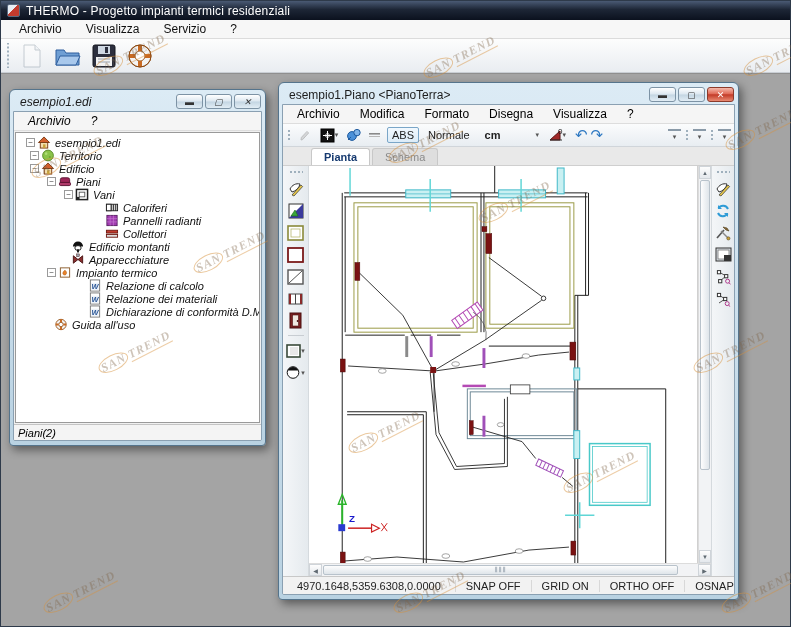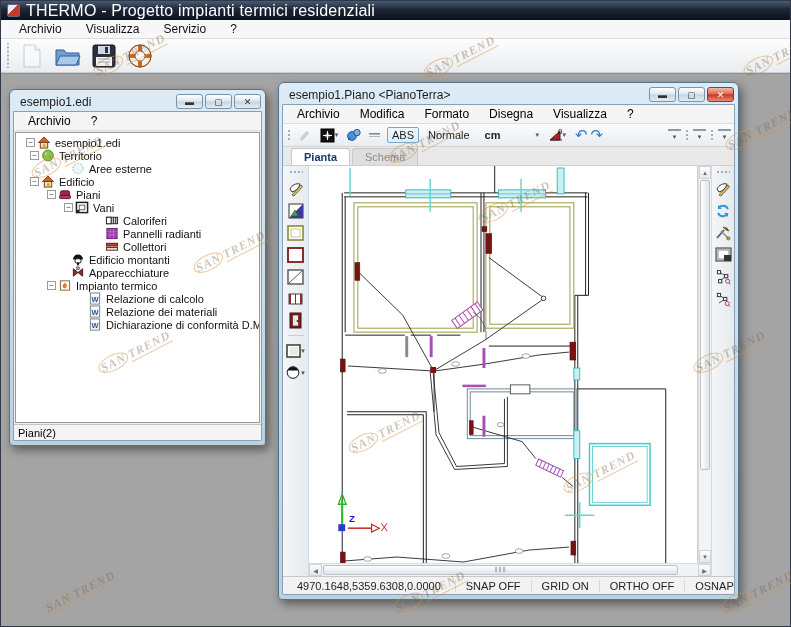--- a/index.html
+++ b/index.html
@@ -3,21 +3,21 @@
 <meta charset="utf-8">
 <style>
   *{box-sizing:border-box;margin:0;padding:0;}
   html,body{width:791px;height:627px;overflow:hidden;}
   body{font-family:"Liberation Sans",sans-serif;font-size:12px;background:#a4a4a4;position:relative;}
 
   
   .app{position:absolute;inset:0;border:1px solid #2e3a4a;display:flex;flex-direction:column;}
   .app-title{height:19px;background:linear-gradient(180deg,#4a5a74,#1d2636 45%,#0b111e);color:#fff;
              display:flex;align-items:center;padding:0 6px;gap:6px;flex:0 0 auto;}
-  .app-title .ttl{font-size:16px;letter-spacing:.2px;}
+  .app-title .ttl{font-size:12px;letter-spacing:.2px;}
   .app-ico{width:13px;height:13px;background:linear-gradient(135deg,#e8eef5 45%,#c23b2e 45%);border:1px solid #5a6a80;border-radius:2px;}
   .menubar{height:19px;background:#f7f7f7;border-bottom:1px solid #dcdcdc;display:flex;align-items:center;padding:0 6px;flex:0 0 auto;}
   .menubar .mi{padding:2px 12px;color:#111;cursor:default;}
   .toolbar-main{height:34px;background:linear-gradient(#fdfdfd,#e9edf1);border-bottom:1px solid #c9ced4;
                 display:flex;align-items:center;gap:6px;padding:0 4px;flex:0 0 auto;}
   .grip{width:4px;align-self:stretch;margin:4px 1px;background:radial-gradient(circle,#9fb0bd 1px,transparent 1.2px);background-size:4px 4px;background-position:center;}
   .tbico{width:30px;height:28px;display:flex;align-items:center;justify-content:center;border:1px solid transparent;border-radius:3px;}
   .mdi{flex:1;background:#a4a4a4;border-top:1px solid #8f8f8f;position:relative;}
 
   
@@ -46,21 +46,21 @@
   
   .ptoolbar{height:23px;background:linear-gradient(#fbfcfd,#e8edf2);border-bottom:1px solid #d0d5da;display:flex;align-items:center;gap:3px;padding:0 3px;flex:0 0 auto;font-size:11px;}
   .sico{width:18px;height:17px;display:flex;align-items:center;justify-content:center;}
   .caret{font-size:7px;color:#555;}
   .abs-btn{border:1px solid #7aa6c8;background:linear-gradient(#f2f9ff,#dcecf8);padding:1px 4px;font-size:11px;color:#222;border-radius:2px;}
   .combo{padding:0 6px;color:#222;}
   .undo{color:#2f79c2;font-size:15px;line-height:14px;}
   .ovf{width:13px;height:15px;display:flex;flex-direction:column;align-items:center;justify-content:center;color:#555;font-size:7px;border-top:2px solid #8a9aa8;margin-top:2px;}
   .tabs{height:19px;background:#e9e9e9;border-bottom:1px solid #cfcfcf;display:flex;align-items:flex-end;padding-left:8px;gap:2px;flex:0 0 auto;}
   .tab{padding:2px 12px 2px;font-size:11px;border:1px solid #c8c8c8;border-bottom:none;border-radius:3px 3px 0 0;background:#dedede;color:#8a8a8a;}
-  .tab.active{background:#fff;color:#163a70;font-weight:bold;}
+  .tab.active{background:#fff;color:#163a70;font-weight:bold;margin-left:20px;}
   .pbody{flex:1;display:grid;grid-template-columns:26px 1fr 13px 23px;grid-template-rows:1fr 13px;min-height:0;}
   .vtool{background:linear-gradient(90deg,#f4f6f8,#e5eaee);border-right:1px solid #d5dade;grid-row:1/3;display:flex;flex-direction:column;align-items:center;padding-top:2px;gap:3px;}
   .vtool.right{border-right:none;border-left:1px solid #d5dade;grid-column:4;}
   .vgrip{height:4px;width:14px;background:radial-gradient(circle,#9fb0bd 1px,transparent 1.2px);background-size:4px 4px;margin:2px 0;}
   .vico{width:20px;height:19px;display:flex;align-items:center;justify-content:center;position:relative;}
   .vsep{width:16px;border-top:1px solid #c8cdd2;margin:2px 0;}
   .canvas{grid-column:2;grid-row:1;background:#fff;border-right:1px solid #d0d0d0;position:relative;overflow:hidden;}
   .canvas svg{position:absolute;inset:0;}
   
   .vscroll{grid-column:3;grid-row:1;background:#f2f3f5;border-left:1px solid #dcdcdc;display:flex;flex-direction:column;}
@@ -121,21 +121,21 @@
           <circle cx="13" cy="13" r="11" fill="#f3f3f3" stroke="#9a5a20"></circle>
           <circle cx="13" cy="13" r="5" fill="#fff" stroke="#9a5a20"></circle>
           <path d="M13 2v6M13 18v6M2 13h6M18 13h6" stroke="#c96a22" stroke-width="4"></path>
           <circle cx="13" cy="13" r="11" fill="none" stroke="#8a4a16"></circle>
         </svg>
     </span>
   </div>
 
   <div class="mdi">
 
-    <div class="win" style="left:8px;top:15px;width:257px;height:357px;">
+    <div class="win" style="left:8px;top:15px;width:257px;height:357px;font-style:italic;">
       <div class="wtitle">
         <span class="wt">esempio1.edi</span>
         <span class="cb">▬</span>
         <span class="cb">▢</span>
         <span class="cb">✕</span>
       </div>
       <div class="wbody" style="height:330px;">
         <div class="wmenubar">
           <span class="mi">Archivio</span>
           <span class="mi">?</span>
@@ -153,27 +153,20 @@
           </div>
           <div class="trow" style="padding-left:10px">
             <span class="exp">−</span>
             <svg class="ti" viewBox="0 0 14 14">
                 <circle cx="7" cy="7" r="5.8" fill="#8bc34a" stroke="#5a8a2a"></circle>
                 <circle cx="5" cy="5" r="1.4" fill="#aedd77"></circle>
                 <circle cx="9" cy="8.6" r="1.1" fill="#6ea636"></circle>
               </svg>
             <span class="tl">Territorio</span>
           </div>
-          <div class="trow" style="padding-left:40px">
-            <span class="exp blank"></span>
-            <svg class="ti" viewBox="0 0 14 14">
-                <circle cx="7" cy="7" r="5.4" fill="#eef7fb" stroke="#7ab3d0" stroke-dasharray="2 1.4"></circle>
-              </svg>
-            <span class="tl">Aree esterne</span>
-          </div>
           <div class="trow" style="padding-left:10px">
             <span class="exp">−</span>
             <svg class="ti" viewBox="0 0 14 14">
                 <path d="M1 7L7 1l6 6z" fill="#d3602c" stroke="#7a3a12"></path>
                 <rect x="3" y="7" width="8" height="6" fill="#f3dfae" stroke="#7a3a12"></rect>
                 <rect x="6" y="9" width="2.6" height="4" fill="#c9a23a"></rect>
               </svg>
             <span class="tl">Edificio</span>
           </div>
           <div class="trow" style="padding-left:27px">
@@ -262,20 +255,29 @@
             <span class="tl">Relazione dei materiali</span>
           </div>
           <div class="trow" style="padding-left:57px">
             <span class="exp blank"></span>
             <svg class="ti" viewBox="0 0 14 14">
                 <rect x="2" y="1" width="10" height="12" fill="#fff" stroke="#777"></rect>
                 <rect x="3" y="4" width="8" height="8" fill="#eef3fa"></rect>
                 <text x="7" y="11" font-size="8" font-weight="bold" fill="#2b5797" text-anchor="middle">W</text>
               </svg>
             <span class="tl">Dichiarazione di conformità D.M. 37/08</span>
+          </div>
+          <div class="trow" style="padding-left:23px">
+            <span class="exp blank"></span>
+            <svg class="ti" viewBox="0 0 14 14">
+                <circle cx="7" cy="7" r="5.6" fill="#f3f3f3" stroke="#9a5a20"></circle>
+                <circle cx="7" cy="7" r="2.4" fill="#fff" stroke="#9a5a20"></circle>
+                <path d="M7 1.4v3M7 9.6v3M1.4 7h3M9.6 7h3" stroke="#c96a22" stroke-width="2.2"></path>
+              </svg>
+            <span class="tl">Guida all'uso</span>
           </div>
 
         </div>
         <div class="tree-status">
           <span>Piani(2)</span>
         </div>
       </div>
     </div>
 
     <div class="win" style="left:277px;top:8px;width:461px;height:518px;">

